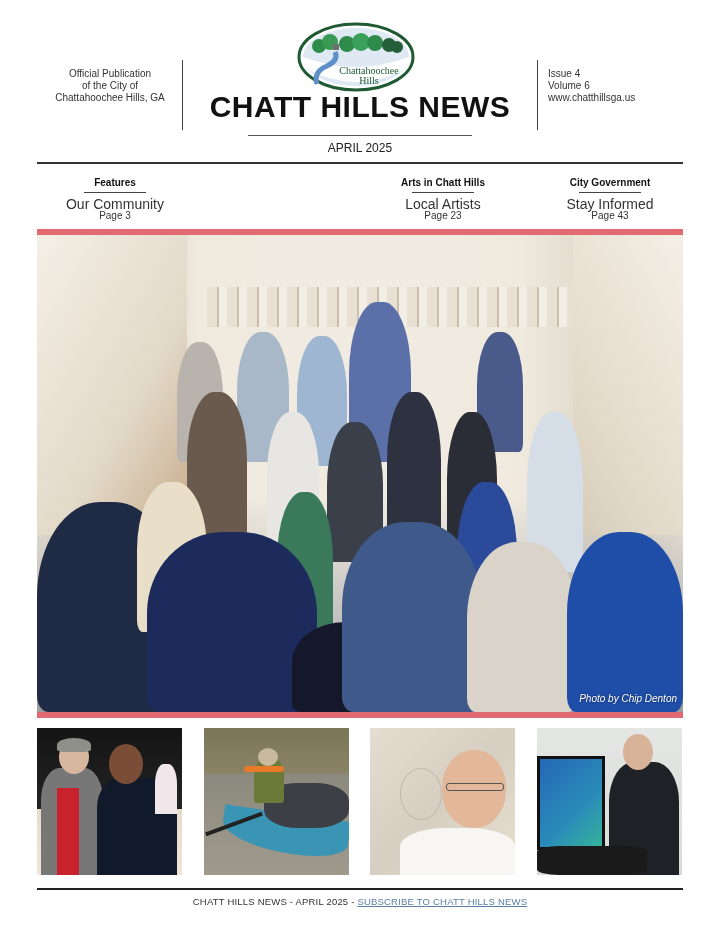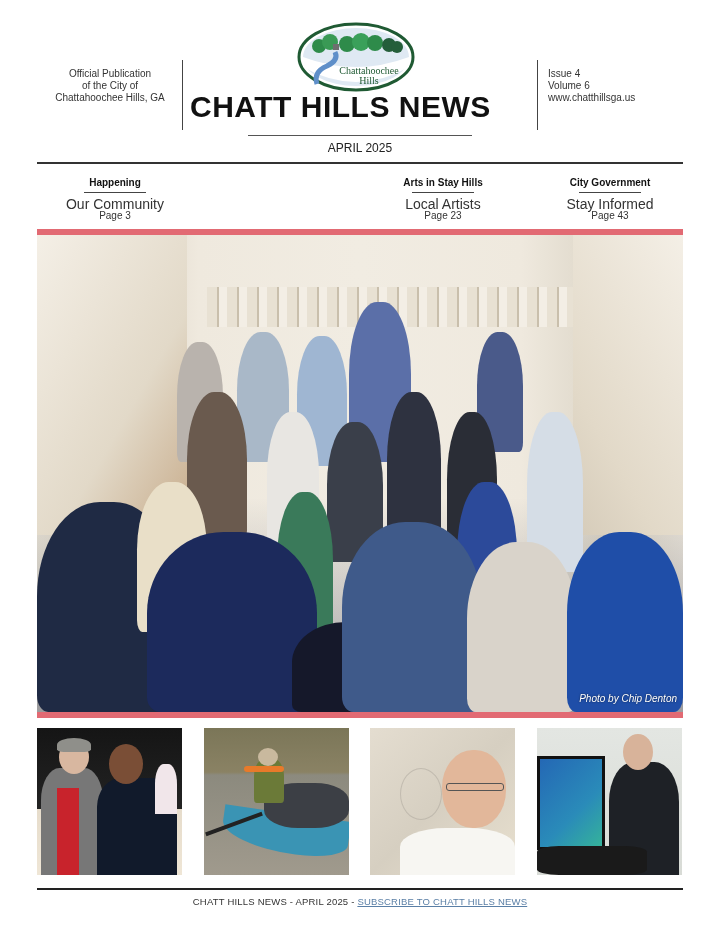--- a/index.html
+++ b/index.html
@@ -5,21 +5,21 @@
   html, body { margin: 0; padding: 0; background: #ffffff; }
   body { width: 720px; height: 932px; position: relative; overflow: hidden; font-family: "Liberation Sans", sans-serif; color: #222; }
 
   .masthead-left { position: absolute; left: 40px; top: 68px; width: 140px; text-align: center; font-size: 10px; line-height: 12px; color: #333; }
   .masthead-right { position: absolute; left: 548px; top: 68px; width: 122px; font-size: 10px; line-height: 12px; color: #333; }
   .vrule { position: absolute; top: 60px; width: 1px; height: 70px; background: #444; }
   .vrule.left { left: 182px; }
   .vrule.right { left: 537px; }
 
   .logo { position: absolute; left: 297px; top: 22px; width: 118px; height: 70px; }
-  .title { position: absolute; left: 190px; top: 90px; width: 340px; text-align: left; font-family: "Liberation Sans", sans-serif; font-weight: bold; font-size: 30px; letter-spacing: 0.5px; color: #111; }
+  .title { position: absolute; left: 190px; top: 90px; width: 340px; text-align: center; font-family: "Liberation Sans", sans-serif; font-weight: bold; font-size: 30px; letter-spacing: 0.5px; color: #111; }
   .title-rule { position: absolute; left: 248px; top: 135px; width: 224px; height: 1px; background: #555; }
   .issue-date { position: absolute; left: 248px; top: 141px; width: 224px; text-align: center; font-size: 12px; color: #222; }
 
   .top-rule { position: absolute; left: 37px; top: 162px; width: 646px; height: 2px; background: #333; }
 
   .sections { position: absolute; left: 37px; top: 172px; width: 646px; height: 50px; }
   .section { position: absolute; top: 0; width: 160px; text-align: center; }
   .section .head { font-weight: bold; font-size: 10px; color: #111; padding-bottom: 3px; display: inline-block; }
   .section .hr { width: 62px; height: 1px; background: #444; margin: 1px auto 5px auto; }
   .section .desc { font-size: 14px; line-height: 12px; color: #333; }
@@ -78,27 +78,27 @@
 <div class="masthead-right">
   <div>Issue 4</div>
   <div>Volume 6</div>
   <div>www.chatthillsga.us</div>
 </div>
 
 <div class="top-rule"></div>
 
 <div class="sections">
   <div class="section" style="left:-2px;">
-    <div class="head">Happening</div>
+    <div class="head">Features</div>
     <div class="hr"></div>
     <div class="desc">Our Community</div>
     <div class="page">Page 3</div>
   </div>
   <div class="section" style="left:326px;">
-    <div class="head">Arts in Stay Hills</div>
+    <div class="head">Arts in Chatt Hills</div>
     <div class="hr"></div>
     <div class="desc">Local Artists</div>
     <div class="page">Page 23</div>
   </div>
   <div class="section" style="left:493px;">
     <div class="head">City Government</div>
     <div class="hr"></div>
     <div class="desc">Stay Informed</div>
     <div class="page">Page 43</div>
   </div>

